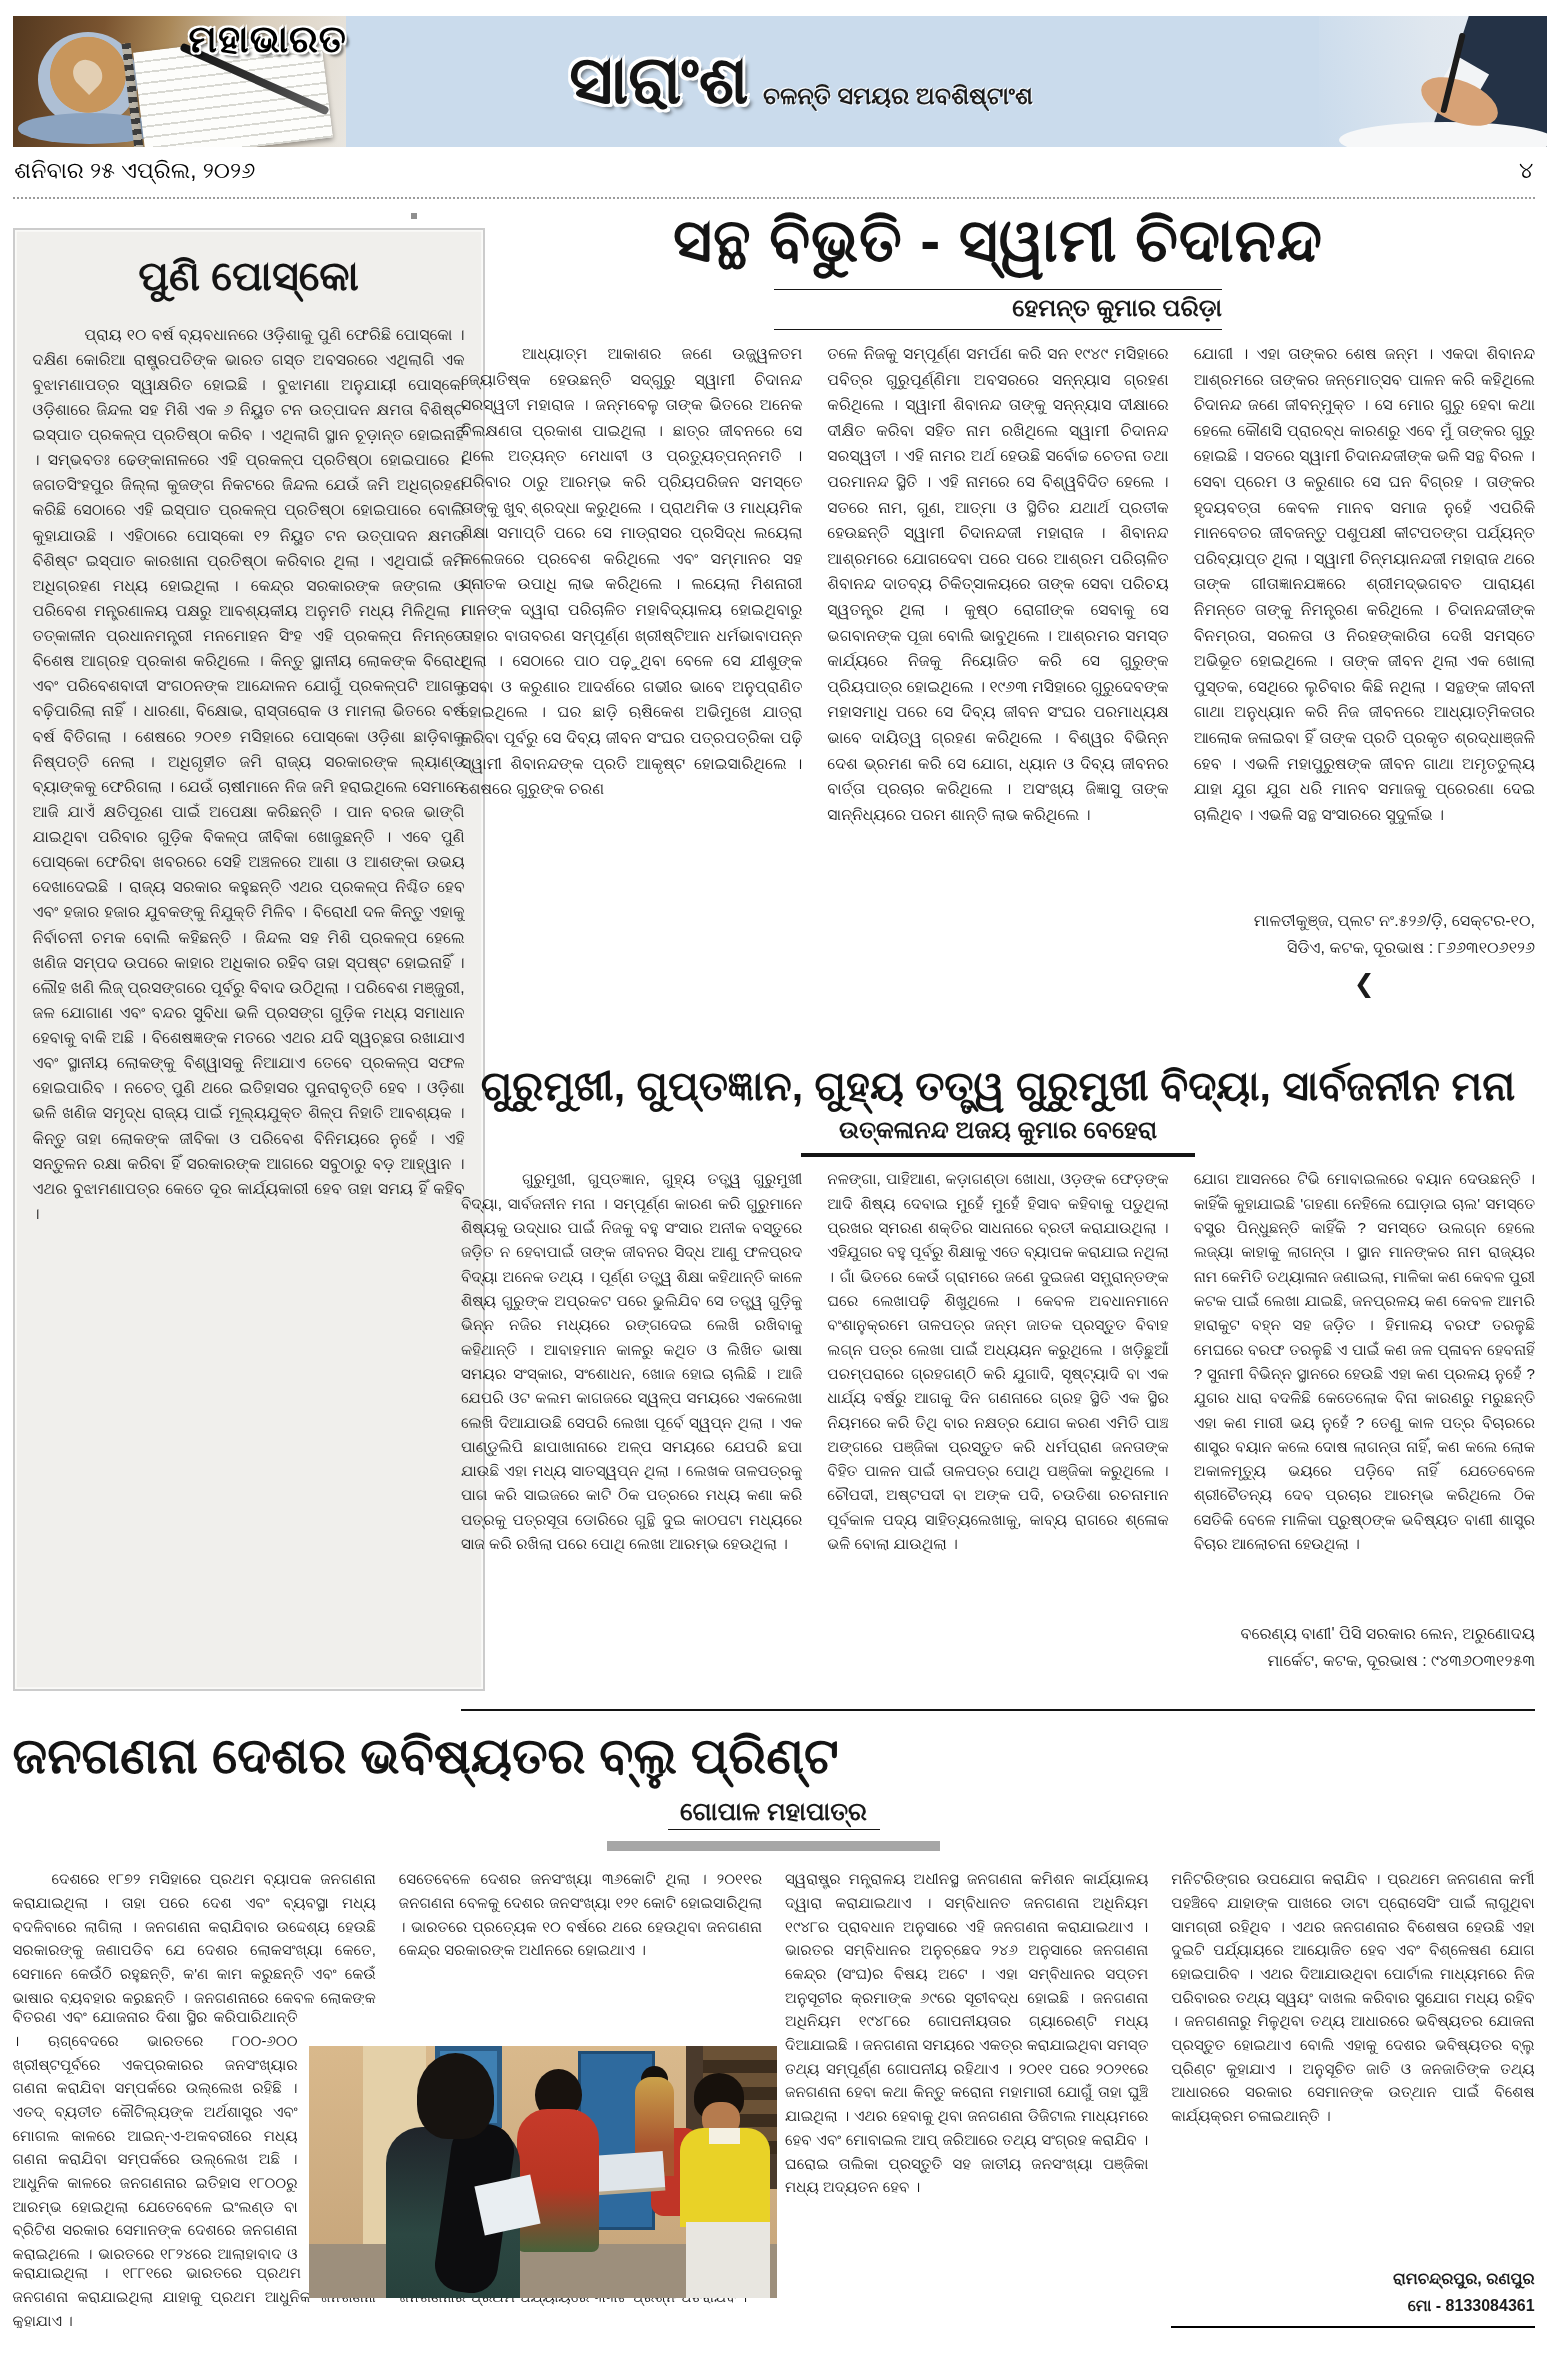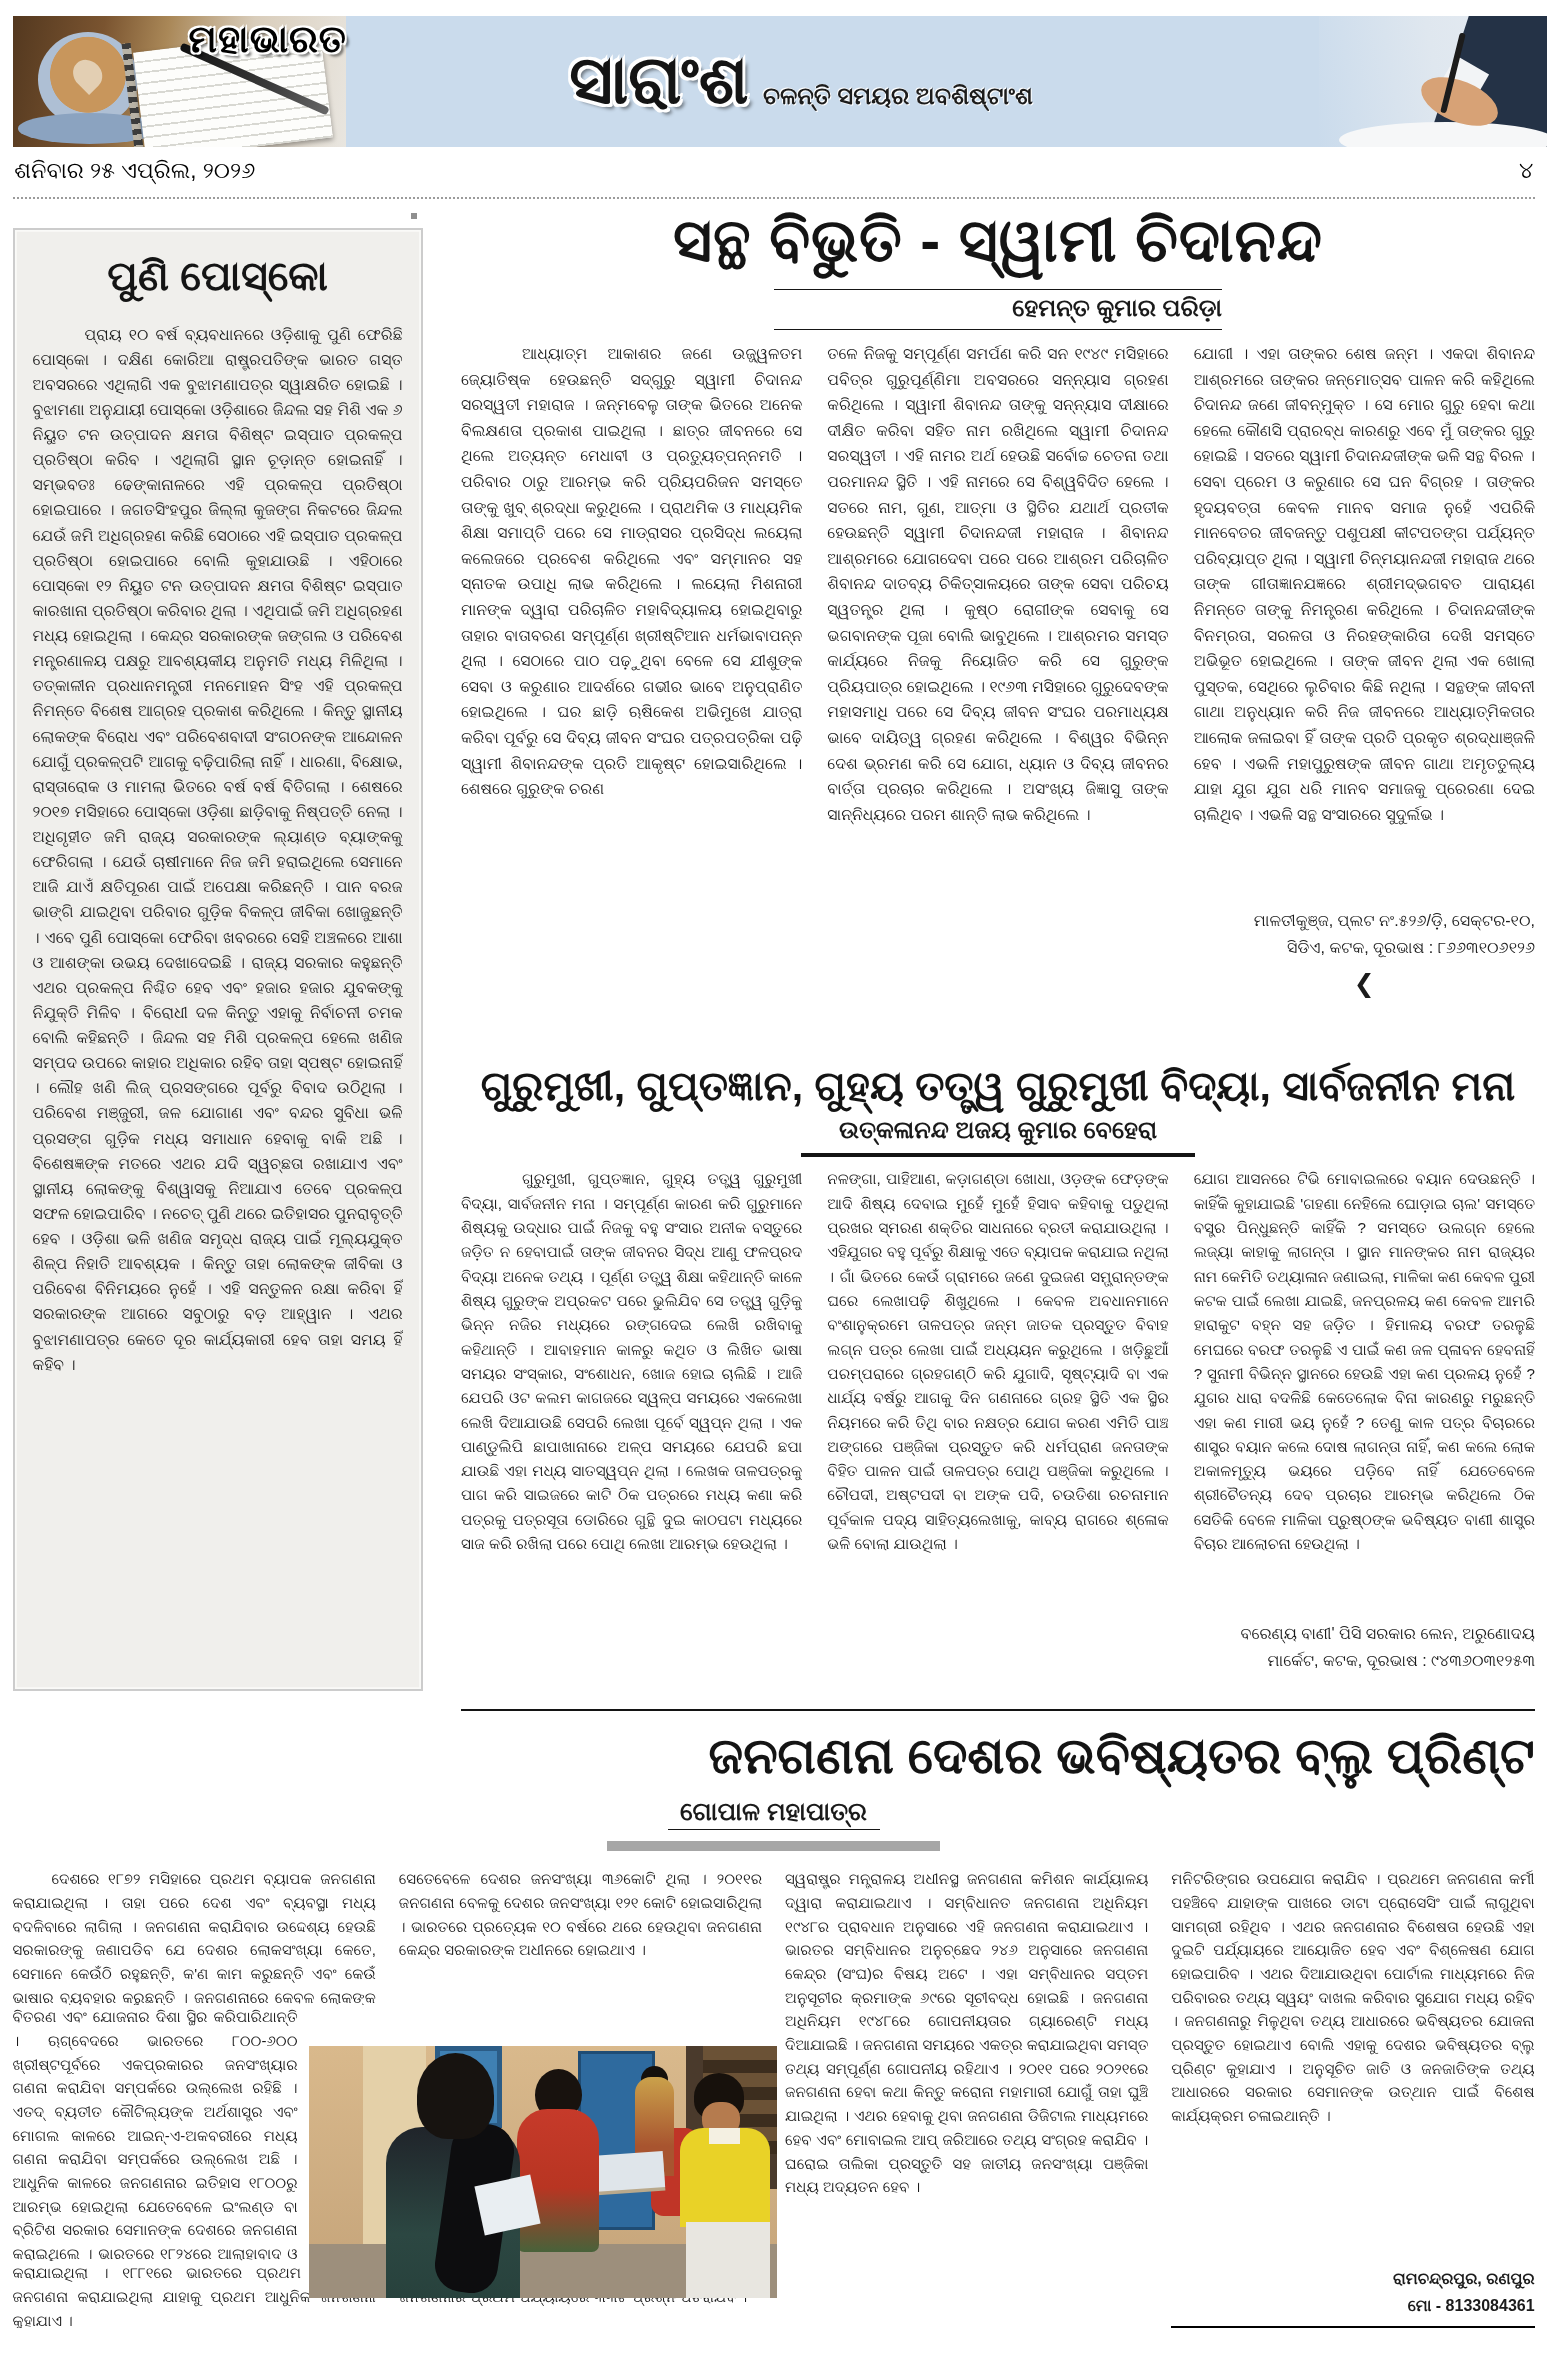--- a/index.html
+++ b/index.html
@@ -29,21 +29,21 @@
   .mast-title-row{position:absolute;left:430px;top:27px;width:717px;display:flex;align-items:flex-end;justify-content:center;}
   .mast-title{font-size:67px;font-weight:800;color:#141414;line-height:1.1;
     text-shadow:-2.7px -2.7px 0 #fff,2.7px -2.7px 0 #fff,-2.7px 2.7px 0 #fff,2.7px 2.7px 0 #fff,4.5px 4.5px 3.6px rgba(0,0,0,.45);}
   .mast-sub{font-size:24px;font-weight:700;color:#1c1c1c;margin-left:14.3px;padding-bottom:7.2px;
     text-shadow:-0.9px -0.9px 0 #fff,0.9px 0.9px 0 #fff;}
   
   .dateline{position:absolute;left:14.3px;top:158px;width:1519px;display:flex;justify-content:space-between;font-size:22.4px;color:#000;}
   .dotted-rule{position:absolute;left:12.6px;top:197px;width:1522px;border-top:2.7px dotted #9b9b9b;}
   .tiny-square{position:absolute;left:411px;top:213px;width:6.3px;height:6.3px;background:#8f8f8f;}
   
-  .left-box{position:absolute;left:12.6px;top:228px;width:410px;height:1463px;background:#f0efec;
+  .left-box{position:absolute;left:12.6px;top:228px;width:472px;height:1463px;background:#f0efec;
     border:2.7px solid #cccccc;box-shadow:inset 0 0 0 1.8px #fafaf8;box-sizing:border-box;}
   .left-box h2{margin:23px 0 0;font-size:41px;font-weight:700;text-align:center;color:#141414;}
   .left-body{margin:21.5px 18px 0;height:1327px;overflow:hidden;font-size:15.7px;line-height:1.6;
     text-align:justify;text-indent:52px;color:#1c1c1c;}
   
   .main-article{position:absolute;left:461px;top:206px;width:1074px;}
   .main-headline{font-size:60px;font-weight:800;text-align:center;color:#141414;letter-spacing:0.9px;margin:0;}
   .byline-box{width:448px;margin:12.6px auto 0;text-align:right;border-top:1.8px solid #161616;border-bottom:1.8px solid #161616;
     padding:4.5px 0 7.2px;font-size:24px;font-weight:700;}
   .cols{display:flex;gap:25px;margin-top:10.8px;}
@@ -55,21 +55,21 @@
   .endmark{text-align:center;font-size:25px;font-weight:900;margin-top:1.8px;}
   
   .mid-article{position:absolute;left:461px;top:1063px;width:1074px;}
   .mid-headline{font-size:41px;font-weight:800;text-align:center;color:#141414;margin:0;}
   .mid-byline{font-size:24px;font-weight:700;text-align:center;margin-top:6px;}
   .byline-bar{width:394px;height:3.6px;background:#141414;margin:9px auto 0;}
   .mid-article .col{height:507px;font-size:15.2px;line-height:1.6;}
   .divider{position:absolute;left:461px;top:1709px;width:1074px;border-top:2.7px solid #141414;}
   
   .bottom-article{position:absolute;left:12.6px;top:1727px;width:1522px;}
-  .bottom-headline{font-size:50px;font-weight:800;text-align:right;color:#141414;margin:0;}
+  .bottom-headline{font-size:50px;font-weight:800;text-align:left;color:#141414;margin:0;}
   .b-byline-wrap{text-align:center;margin-top:10.8px;}
   .b-byline{display:inline-block;font-size:25px;font-weight:700;border-bottom:1.8px solid #161616;padding:0 12.6px 2.7px;}
   .gray-bar{width:333px;height:10px;background:#a6a6a6;margin:10.8px auto 0;}
   .b-cols{display:flex;gap:23px;margin-top:16px;}
   .b-col{flex:1;height:461px;overflow:hidden;font-size:15px;line-height:1.58;text-align:justify;color:#1b1b1b;
     display:flex;flex-direction:column;}
   .c1top{height:138px;overflow:hidden;text-indent:39px;}
   .c1side{height:256px;overflow:hidden;width:285px;}
   .c1bot{flex:1;overflow:hidden;}
   .c2top{height:138px;overflow:hidden;}

